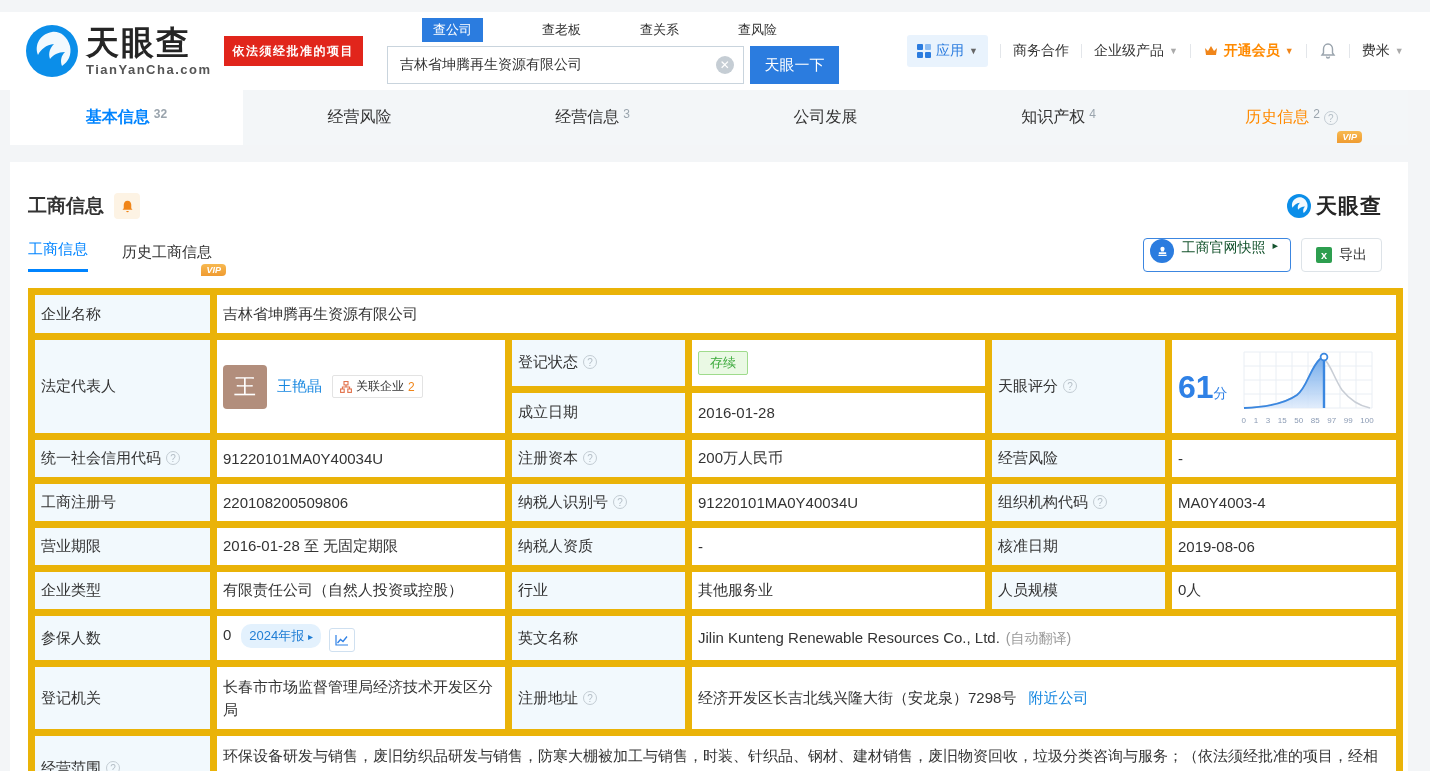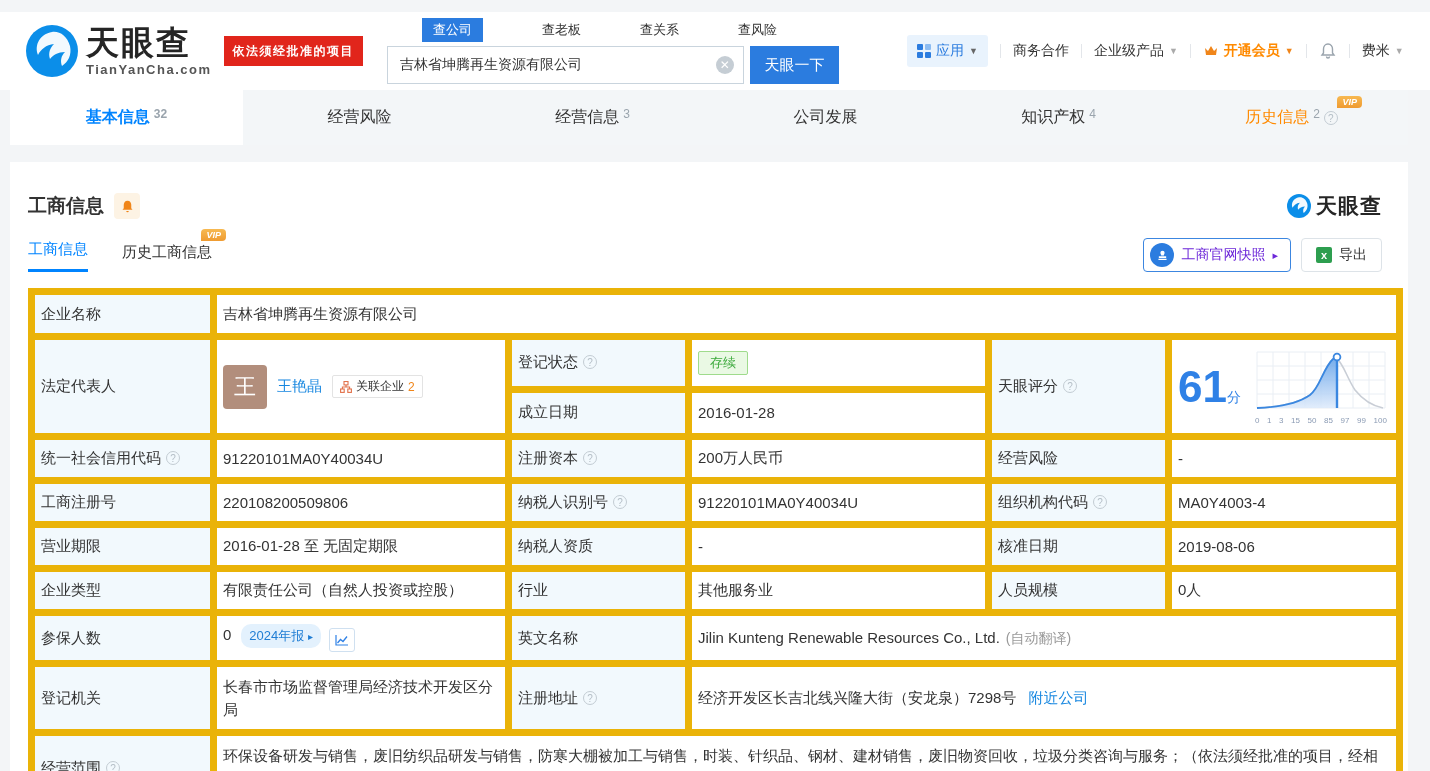--- a/index.html
+++ b/index.html
@@ -43,41 +43,41 @@
 
 
 .nav-tabs { position:absolute; left:10px; top:90px; width:1398px; height:55px; background:#f3f6f8;
   display:flex; }
 .nav-tab { flex:1; display:flex; align-items:center; justify-content:center; gap:4px; font-size:16px;
   color:#333; cursor:pointer; position:relative; }
 .nav-tab .cnt { font-size:12px; color:#9aa4ad; margin-top:-8px; }
 .nav-tab.active { background:#fff; color:#0084ff; font-weight:bold; }
 .nav-tab.history { color:#ff8a00; }
 .vip-badge { background:linear-gradient(180deg,#f7b951,#ef9b31); color:#fff; font-size:9px;
-  font-weight:bold; font-style:italic; border-radius:4px 4px 4px 0; padding:1px 5px; }
+  font-weight:bold; font-style:italic; border-radius:4px 4px 4px 0; padding:1px 5px;margin-top:35px; }
 .nav-tab .vip-badge { position:absolute; top:6px; right:46px; }
 .qmark { display:inline-block; width:14px; height:14px; border:1px solid #c3ccd3; border-radius:50%;
   color:#b4bec6; font-size:10px; line-height:13px; text-align:center; font-style:normal; }
 
 
 .content { position:absolute; left:10px; top:162px; width:1398px; height:626px; background:#fff; }
 .sec-head { display:flex; align-items:center; margin:30px 26px 0 18px; }
 .sec-title { font-size:19px; font-weight:bold; color:#333; }
 .bell-badge { margin-left:10px; width:26px; height:26px; background:#fdf3e4; border-radius:4px;
   display:flex; align-items:center; justify-content:center; cursor:pointer; }
 .wm { margin-left:auto; display:flex; align-items:center; gap:5px; }
 .wm-name { font-size:21px; font-weight:bold; color:#252525; letter-spacing:1px; }
 
 .subtab-row { display:flex; align-items:flex-end; margin:18px 26px 0 18px; }
 .subtab { font-size:15px; margin-right:34px; padding-bottom:10px; position:relative; cursor:pointer; }
 .subtab.active { color:#0084ff; border-bottom:3px solid #0084ff; }
 .subtab .vip-badge { position:absolute; top:-14px; right:-14px; }
 .tools { margin-left:auto; display:flex; gap:10px; }
-.snap-btn { display:flex; align-items:center; gap:7px; border:1px solid #3c86e0; border-radius:4px;
-  background:#fff; height:34px; padding:0 12px 0 6px; color:#6d28d9; font-size:14px; cursor:pointer; font-family:inherit;}
+.snap-btn { display:flex; gap:7px; border:1px solid #3c86e0; border-radius:4px;
+  background:#fff; height:34px; padding:0 12px 0 6px; color:#14532d; font-size:14px; cursor:pointer; font-family:inherit;}
 .snap-circ { width:24px; height:24px; border-radius:50%; background:#2b7cdf; display:flex;
   align-items:center; justify-content:center; }
 .exp-btn { display:flex; align-items:center; gap:7px; border:1px solid #dde3e8; border-radius:4px;
   background:#fff; height:34px; padding:0 14px; color:#333; font-size:14px; cursor:pointer; font-family:inherit;}
 .xls-ic { width:16px; height:16px; background:#2d9e4f; border-radius:2px; color:#fff; font-size:11px;
   font-weight:bold; line-height:16px; text-align:center; }
 
 
 table.info { border-collapse:collapse; margin:16px 0 0 18px; width:1368px; table-layout:fixed; font-size:15px; }
 .info td { border:7px solid #eab308; padding:8px 6px; vertical-align:middle; color:#333; }
@@ -88,21 +88,21 @@
 a.blue { color:#1787e0; text-decoration:none; cursor:pointer; }
 .rep-cell { display:flex; align-items:center; gap:10px; }
 .avatar { width:44px; height:44px; border-radius:4px; background:#b28e7c; color:#fff; font-size:22px;
   display:flex; align-items:center; justify-content:center; flex:none; }
 .rel-badge { display:inline-flex; align-items:center; gap:4px; border:1px solid #e3e3e3; border-radius:2px;
   padding:2px 7px; font-size:12px; color:#333; cursor:pointer; background:#fff; }
 .rel-badge .n { color:#f08519; }
 .status-badge { display:inline-block; background:#eaf9e4; border:1px solid #9fdb8c; color:#3eaa3e;
   font-size:13px; padding:2px 11px; border-radius:2px; }
 .score-cell { display:flex; align-items:center; gap:14px; }
-.score-num { font-size:44px; font-weight:bold; color:#2f81e6; line-height:1; }
+.score-num { font-size:32px; font-weight:bold; color:#2f81e6; line-height:1; }
 .score-unit { font-size:14px; color:#2f81e6; }
 .score-chart { width:132px; }
 .ticks { display:flex; justify-content:space-between; font-size:8px; color:#8b9bb4; margin-top:1px; }
 .annual-badge { display:inline-block; background:#e3f1fd; color:#1f7dd4; font-size:13px;
   padding:3px 8px; margin-left:10px; cursor:pointer; border-radius:10px; }
 .chart-btn { display:inline-flex; width:26px; height:24px; border:1px solid #cfe0f0; border-radius:3px;
   align-items:center; justify-content:center; margin-left:8px; vertical-align:-6px; cursor:pointer; background:#fff;}
 .gray-note { color:#999; font-size:14px; margin-left:6px; }
 .scope-txt { line-height:24px; }
 </style>

